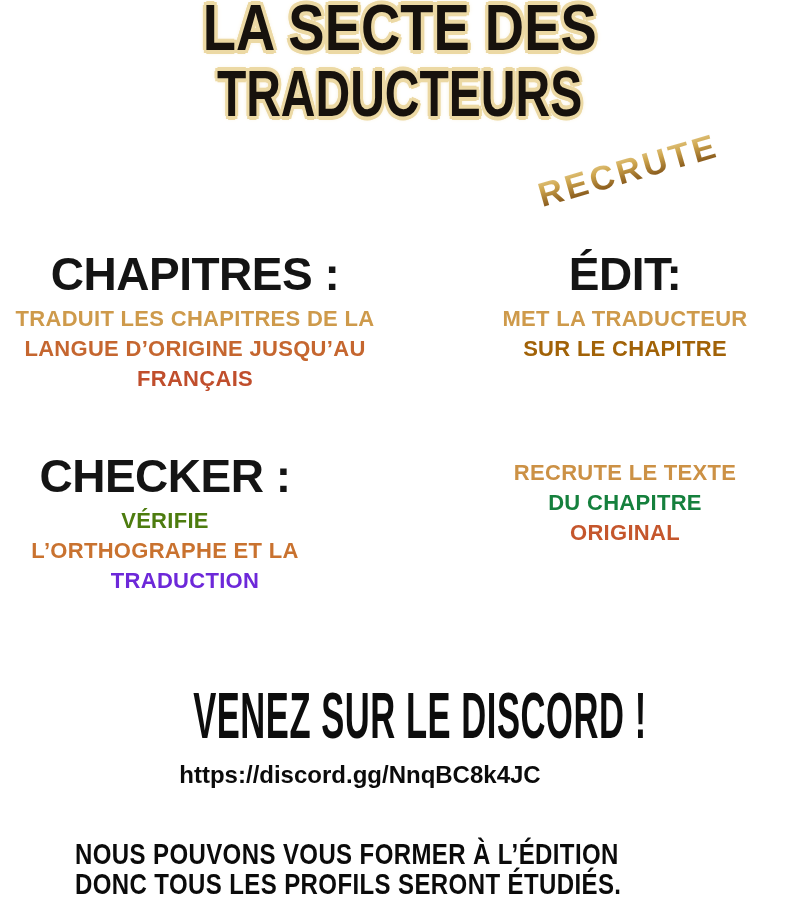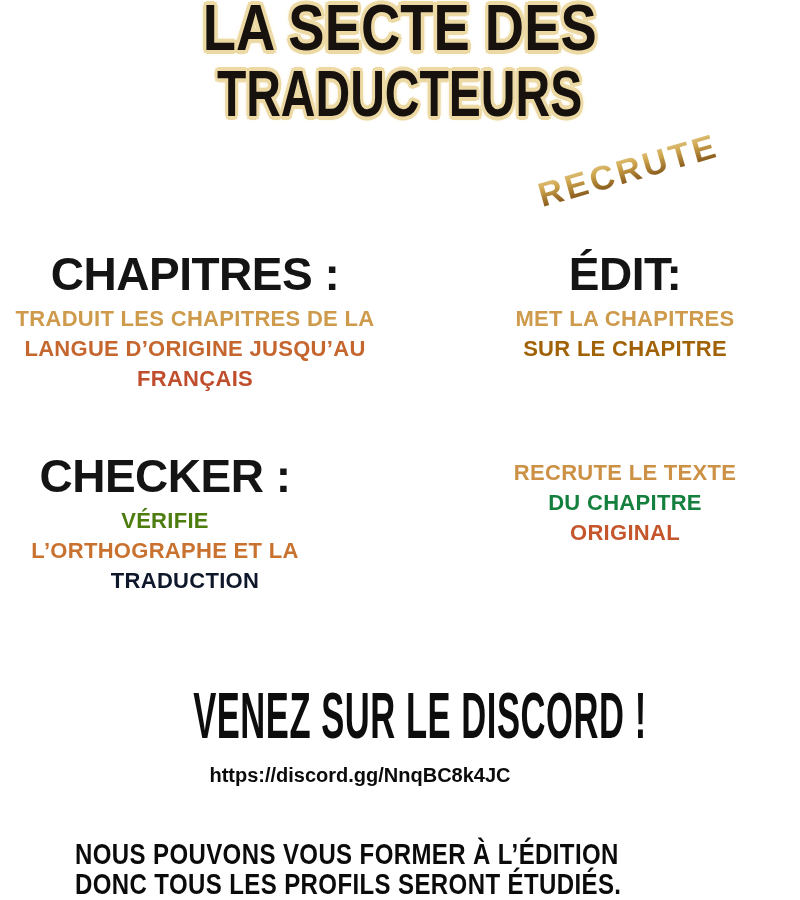--- a/index.html
+++ b/index.html
@@ -100,21 +100,21 @@
   .discord-heading span {
     display: inline-block;
     transform: scaleX(0.54);
     transform-origin: 50% 50%;
     letter-spacing: 1px;
   }
   .discord-url {
     position: absolute;
     top: 760px; left: 0; width: 720px;
     text-align: center;
-    font-size: 20px;
+    font-size: 24px;
     line-height: 30px;
     font-weight: bold;
     color: #0b0b0b;
     letter-spacing: 0px;
     text-decoration: none;
     white-space: nowrap;
   }
 
   
   .footer-note {
@@ -151,31 +151,31 @@
     <div class="role-desc">
       <div style="color: rgb(206, 154, 75);">TRADUIT LES CHAPITRES DE LA</div>
       <div style="color: rgb(197, 102, 47);">LANGUE D’ORIGINE JUSQU’AU</div>
       <div style="color: rgb(192, 78, 44);">FRANÇAIS</div>
     </div>
   </div>
 
   <div class="role-cell cell-tr">
     <div class="role-heading">ÉDIT:</div>
     <div class="role-desc">
-      <div style="color: rgb(206, 154, 75);">MET LA CHAPITRES</div>
+      <div style="color: rgb(206, 154, 75);">MET LA TRADUCTEUR</div>
       <div style="color: #a16207;">SUR LE CHAPITRE</div>
     </div>
   </div>
 
   <div class="role-cell cell-bl">
     <div class="role-heading">CHECKER :</div>
     <div class="role-desc">
       <div style="color: #4d7c0f;">VÉRIFIE</div>
       <div style="color: rgb(201, 114, 47);">L’ORTHOGRAPHE ET LA</div>
-      <div style="color: #0f172a; padding-left: 40px;">TRADUCTION</div>
+      <div style="color: #6d28d9; padding-left: 40px;">TRADUCTION</div>
     </div>
   </div>
 
   <div class="role-cell cell-br">
     <div class="role-desc">
       <div style="color: rgb(204, 145, 69);">RECRUTE LE TEXTE</div>
       <div style="color: #15803d;">DU CHAPITRE</div>
       <div style="color: rgb(197, 86, 44);">ORIGINAL</div>
     </div>
   </div>

